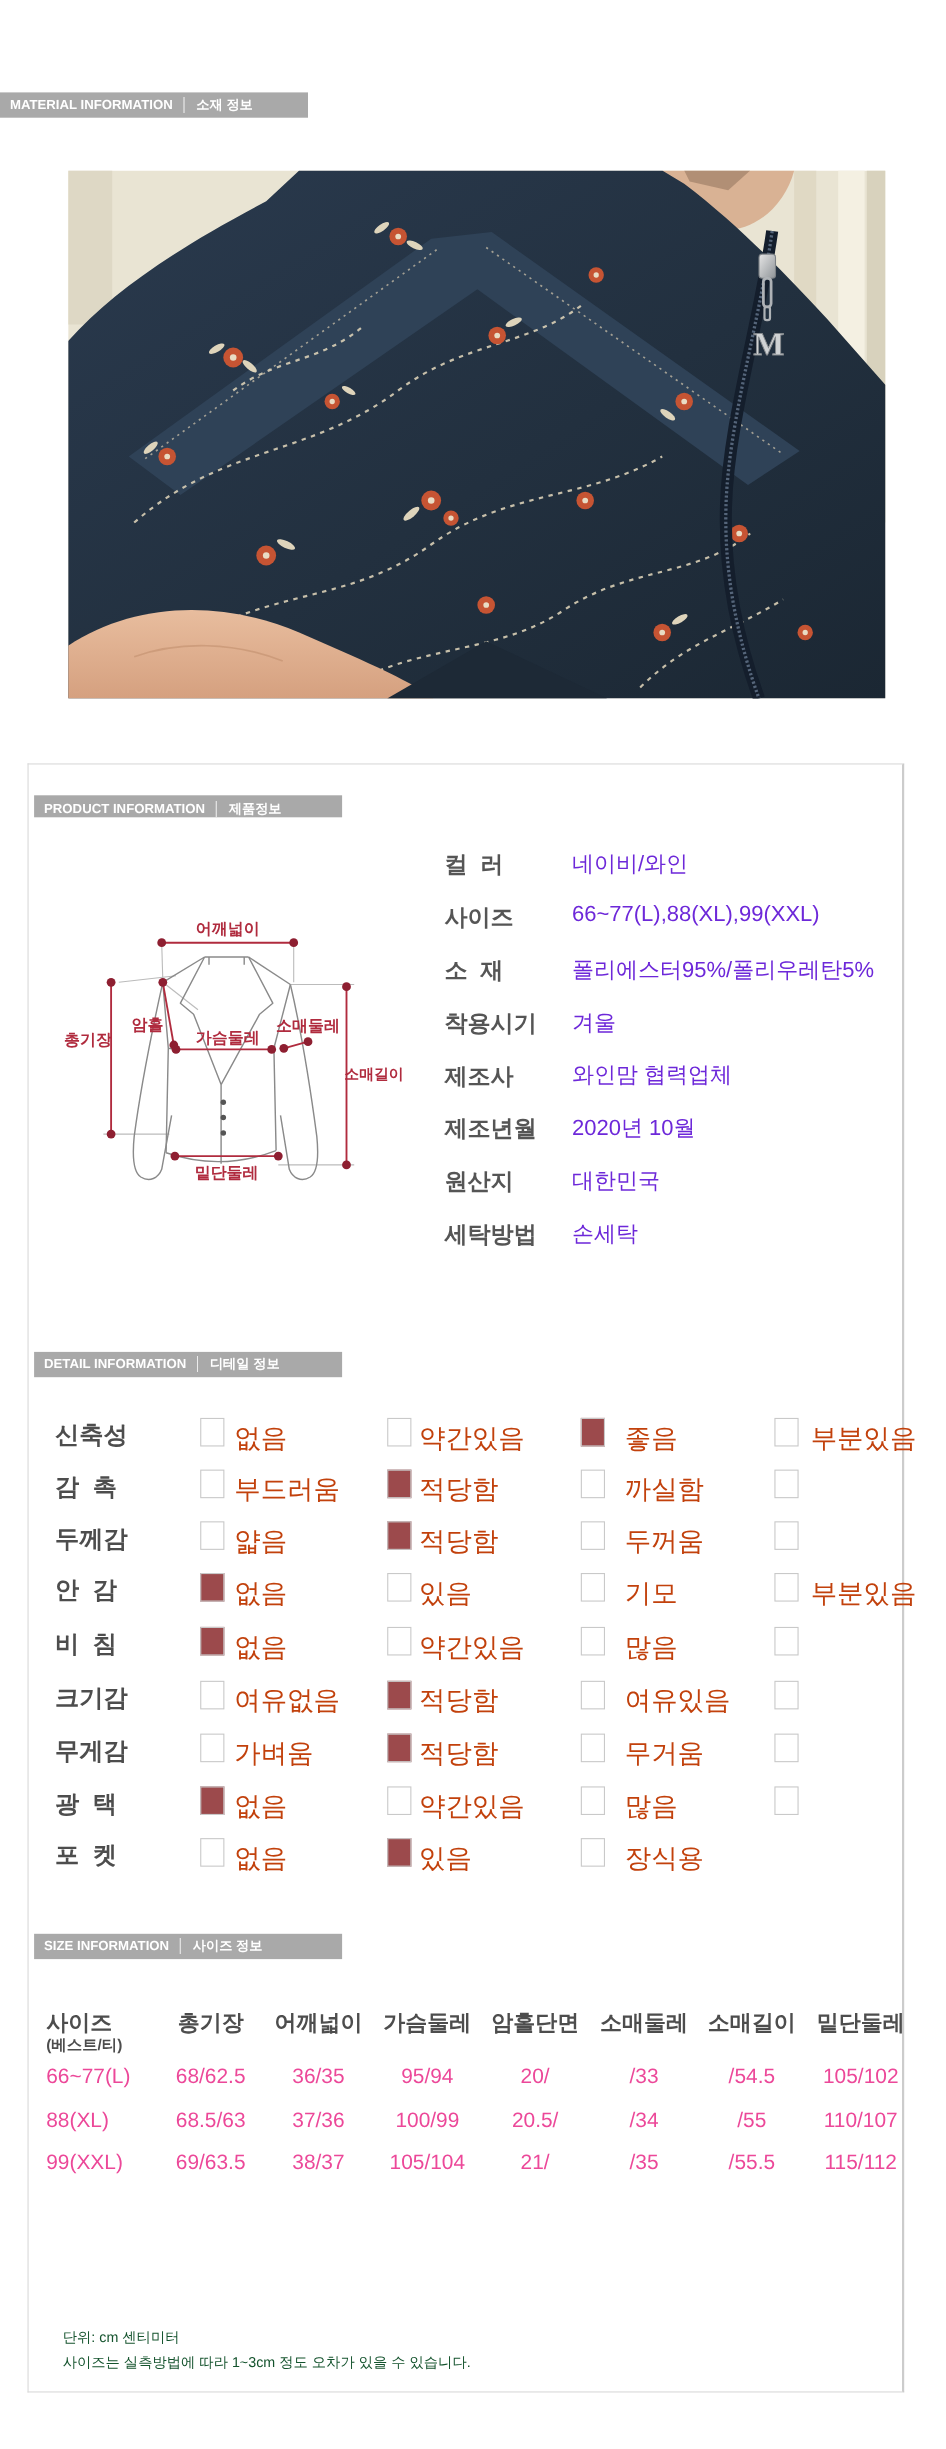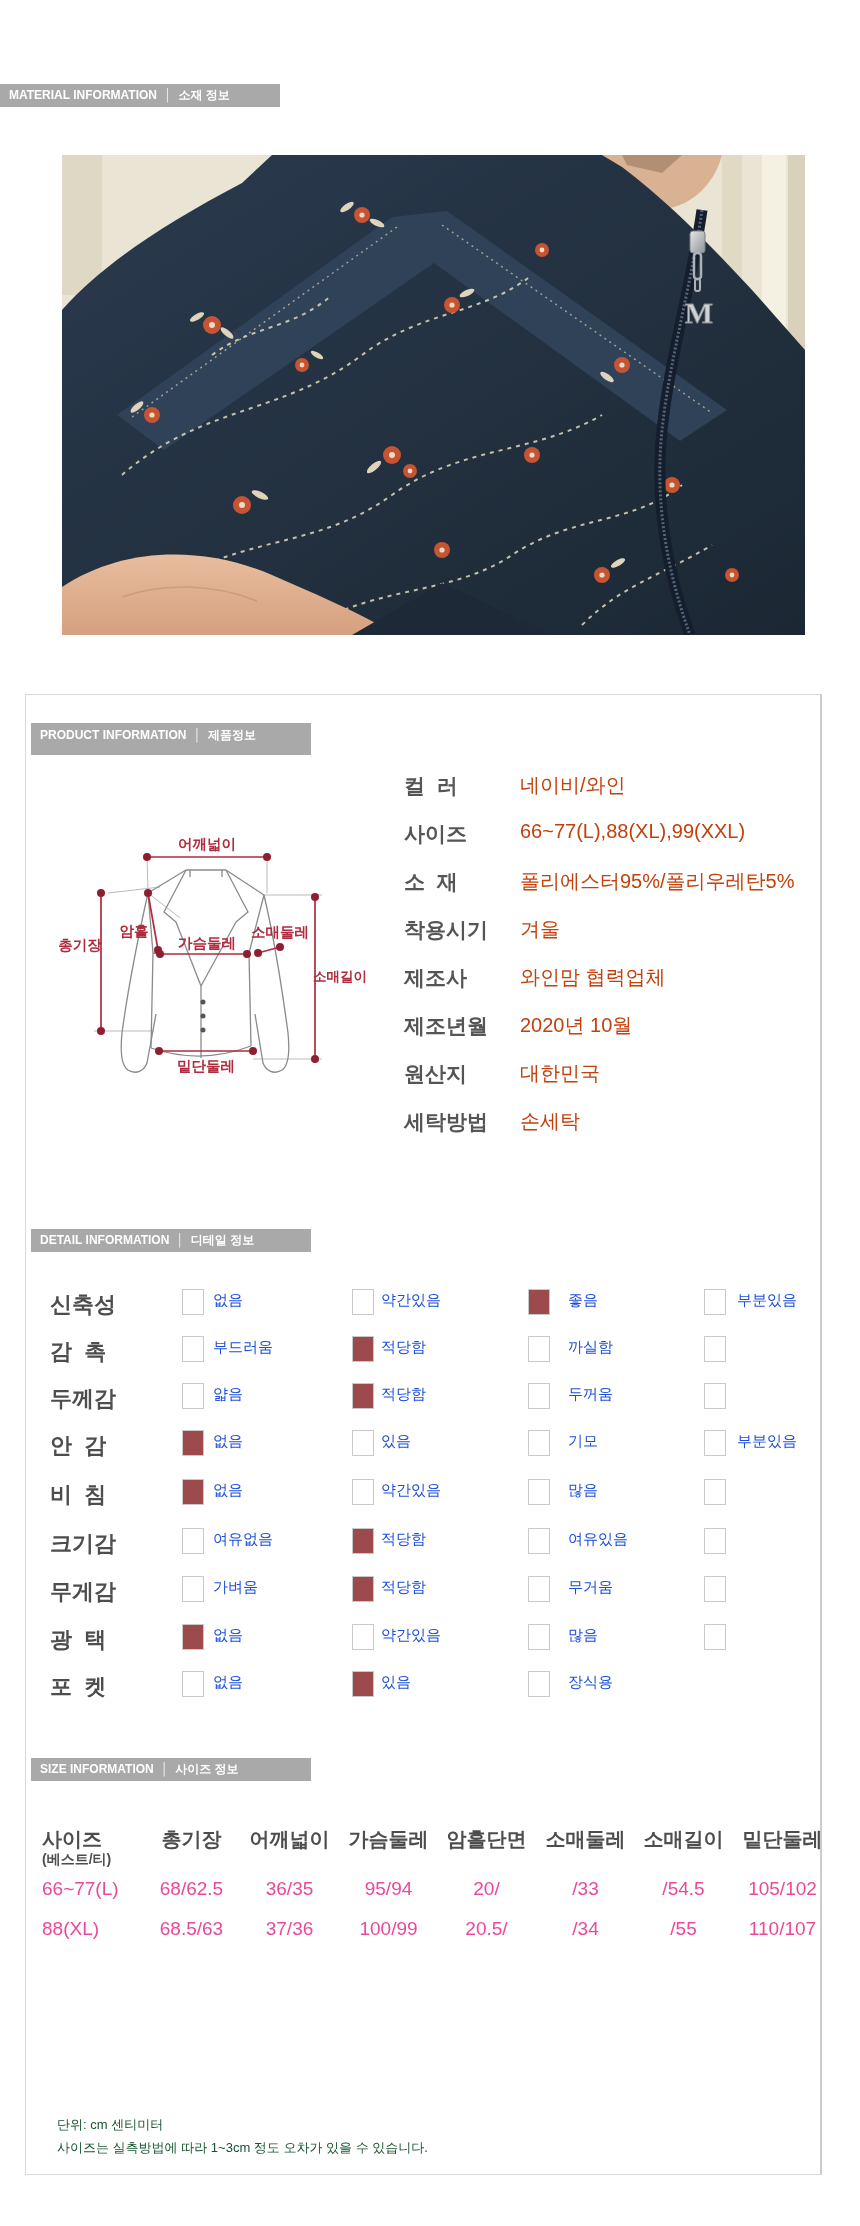--- a/index.html
+++ b/index.html
@@ -12,28 +12,28 @@
        white-space:nowrap;}
   .bar .divider{color:#f2f2f2;font-weight:normal;padding:0 7px;}
 
   
   .content-box{position:absolute;left:25px;top:694px;width:797px;height:1481px;
        border:1px solid #d9d9d9;border-right:2px solid #cccccc;background:transparent;box-sizing:border-box;}
 
   
   .info-row{position:absolute;left:404px;height:26px;display:flex;align-items:flex-start;}
   .info-label{display:inline-block;width:116px;font-size:21px;font-weight:bold;color:#555555;white-space:pre;}
-  .info-value{font-size:20px;color:#c2410c;white-space:pre;}
+  .info-value{font-size:20px;color:#6d28d9;white-space:pre;}
 
   
   .drow{position:absolute;left:0;width:860px;height:28px;}
   .dlabel{position:absolute;left:50px;top:1px;font-size:22px;font-weight:bold;color:#4d4d4d;white-space:pre;}
   .cb{position:absolute;top:0;width:22px;height:26px;background:#ffffff;border:1px solid #c9c9c9;box-sizing:border-box;}
   .cb.checked{background:#9c4a4c;}
-  .olabel{position:absolute;top:2px;font-size:15px;color:#1d4ed8;white-space:pre;}
+  .olabel{position:absolute;top:2px;font-size:24px;color:#c2410c;white-space:pre;}
   .cb.o0{left:182px}.olabel.o0l{left:213px}
   .cb.o1{left:352px}.olabel.o1l{left:381px}
   .cb.o2{left:528px}.olabel.o2l{left:568px}
   .cb.o3{left:704px}.olabel.o3l{left:737px}
 
   
   .srow{position:absolute;left:0;width:860px;height:26px;}
   .sz{position:absolute;top:0;width:99px;text-align:center;line-height:26px;white-space:nowrap;}
   .sz.head{font-size:20px;font-weight:bold;color:#4d4d4d;}
   .sz.val{font-size:19px;color:#ec4899;}
@@ -171,21 +171,21 @@
         <rect x="628" y="76" width="15" height="22" rx="3" fill="url(#silver)" stroke="#7b8085" stroke-width="1"></rect>
         <rect x="632" y="98" width="7" height="26" rx="3" fill="none" stroke="#aeb2b6" stroke-width="2.5"></rect>
         <rect x="633" y="124" width="5" height="12" rx="2" fill="none" stroke="#aeb2b6" stroke-width="2"></rect>
         <text x="637" y="168" font-size="30" font-weight="bold" fill="#cfd2d4" stroke="#84888c" stroke-width="0.8" text-anchor="middle" font-family="Liberation Serif, serif">M</text>
       </g>
     </svg>
   </div>
 
   <div class="content-box"></div>
 
-  <div class="bar" style="left:31px;top:723px;height:32px;line-height:24px;">
+  <div class="bar" style="left:31px;top:723px;height:20px;line-height:24px;">
     <span>PRODUCT INFORMATION</span><span class="divider">│</span><span>제품정보</span>
   </div>
 
   <div class="diagram">
     <svg width="320" height="300" viewBox="0 0 320 300">
 
       <g stroke="#bbbbbb" stroke-width="1" fill="none">
         <line x1="58" y1="75" x2="110" y2="69"></line>
         <line x1="214" y1="77" x2="272" y2="77"></line>
         <line x1="44" y1="213" x2="104" y2="213"></line>
@@ -417,17 +417,27 @@
   <div class="srow" style="top:1916px">
     <div class="sz val c0">88(XL)</div>
     <div class="sz val c1">68.5/63</div>
     <div class="sz val c2">37/36</div>
     <div class="sz val c3">100/99</div>
     <div class="sz val c4">20.5/</div>
     <div class="sz val c5">/34</div>
     <div class="sz val c6">/55</div>
     <div class="sz val c7">110/107</div>
   </div>
+  <div class="srow" style="top:1954px">
+    <div class="sz val c0">99(XXL)</div>
+    <div class="sz val c1">69/63.5</div>
+    <div class="sz val c2">38/37</div>
+    <div class="sz val c3">105/104</div>
+    <div class="sz val c4">21/</div>
+    <div class="sz val c5">/35</div>
+    <div class="sz val c6">/55.5</div>
+    <div class="sz val c7">115/112</div>
+  </div>
 
   <div class="note" style="top:2116px">단위: cm 센티미터</div>
   <div class="note" style="top:2139px">사이즈는 실측방법에 따라 1~3cm 정도 오차가 있을 수 있습니다.</div>
 
 </div>
 
 </body></html>

